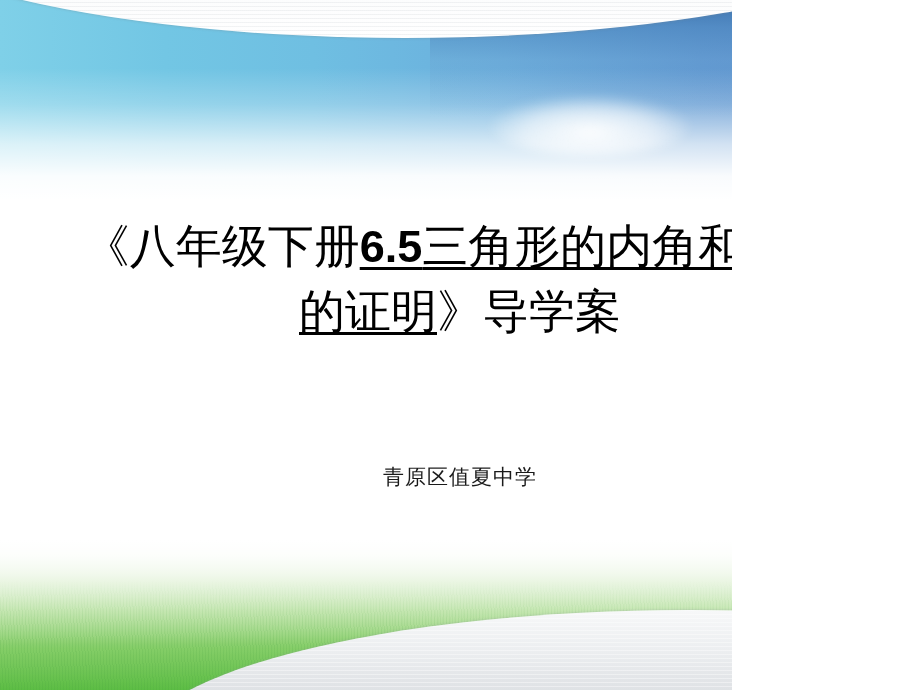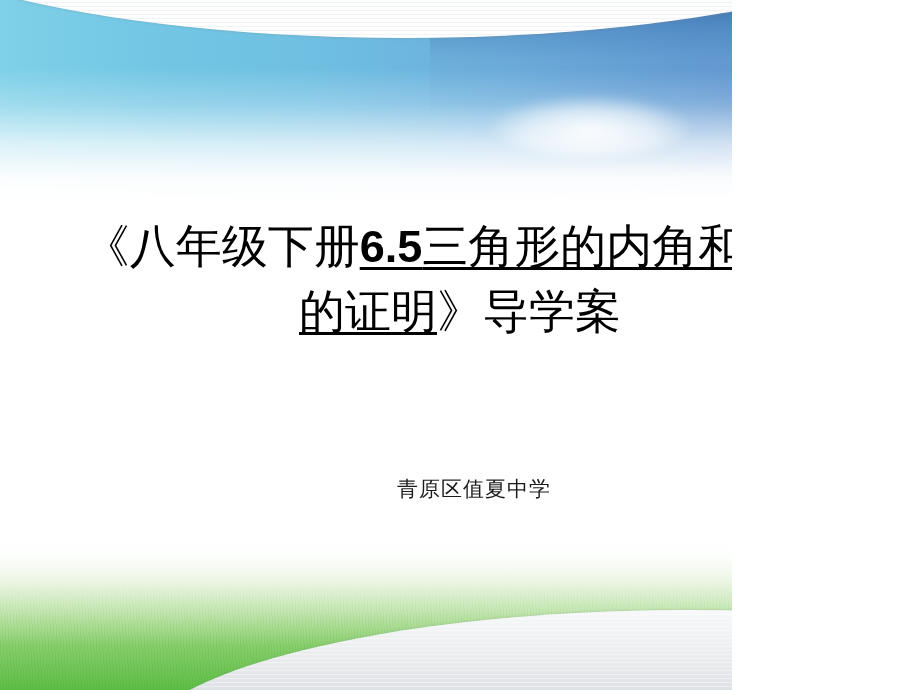--- a/index.html
+++ b/index.html
@@ -212,25 +212,24 @@
     text-underline-offset: 5px;
   }
   .title .num {
     font-family: "Liberation Sans", sans-serif;
     font-weight: bold;
     font-size: 45px;
   }
 
   .subtitle-block {
     position: absolute;
-    left: 84px;
+    left: 70px;
     top: 462px;
     width: 780px;
     text-align: center;
-    margin-top: 12px;
   }
   .subtitle {
     margin: 0;
     font-family: "Liberation Sans", sans-serif;
     font-size: 21px;
     line-height: 30px;
     color: #1a1a1a;
     letter-spacing: 1px;
     font-weight: normal;
   }

